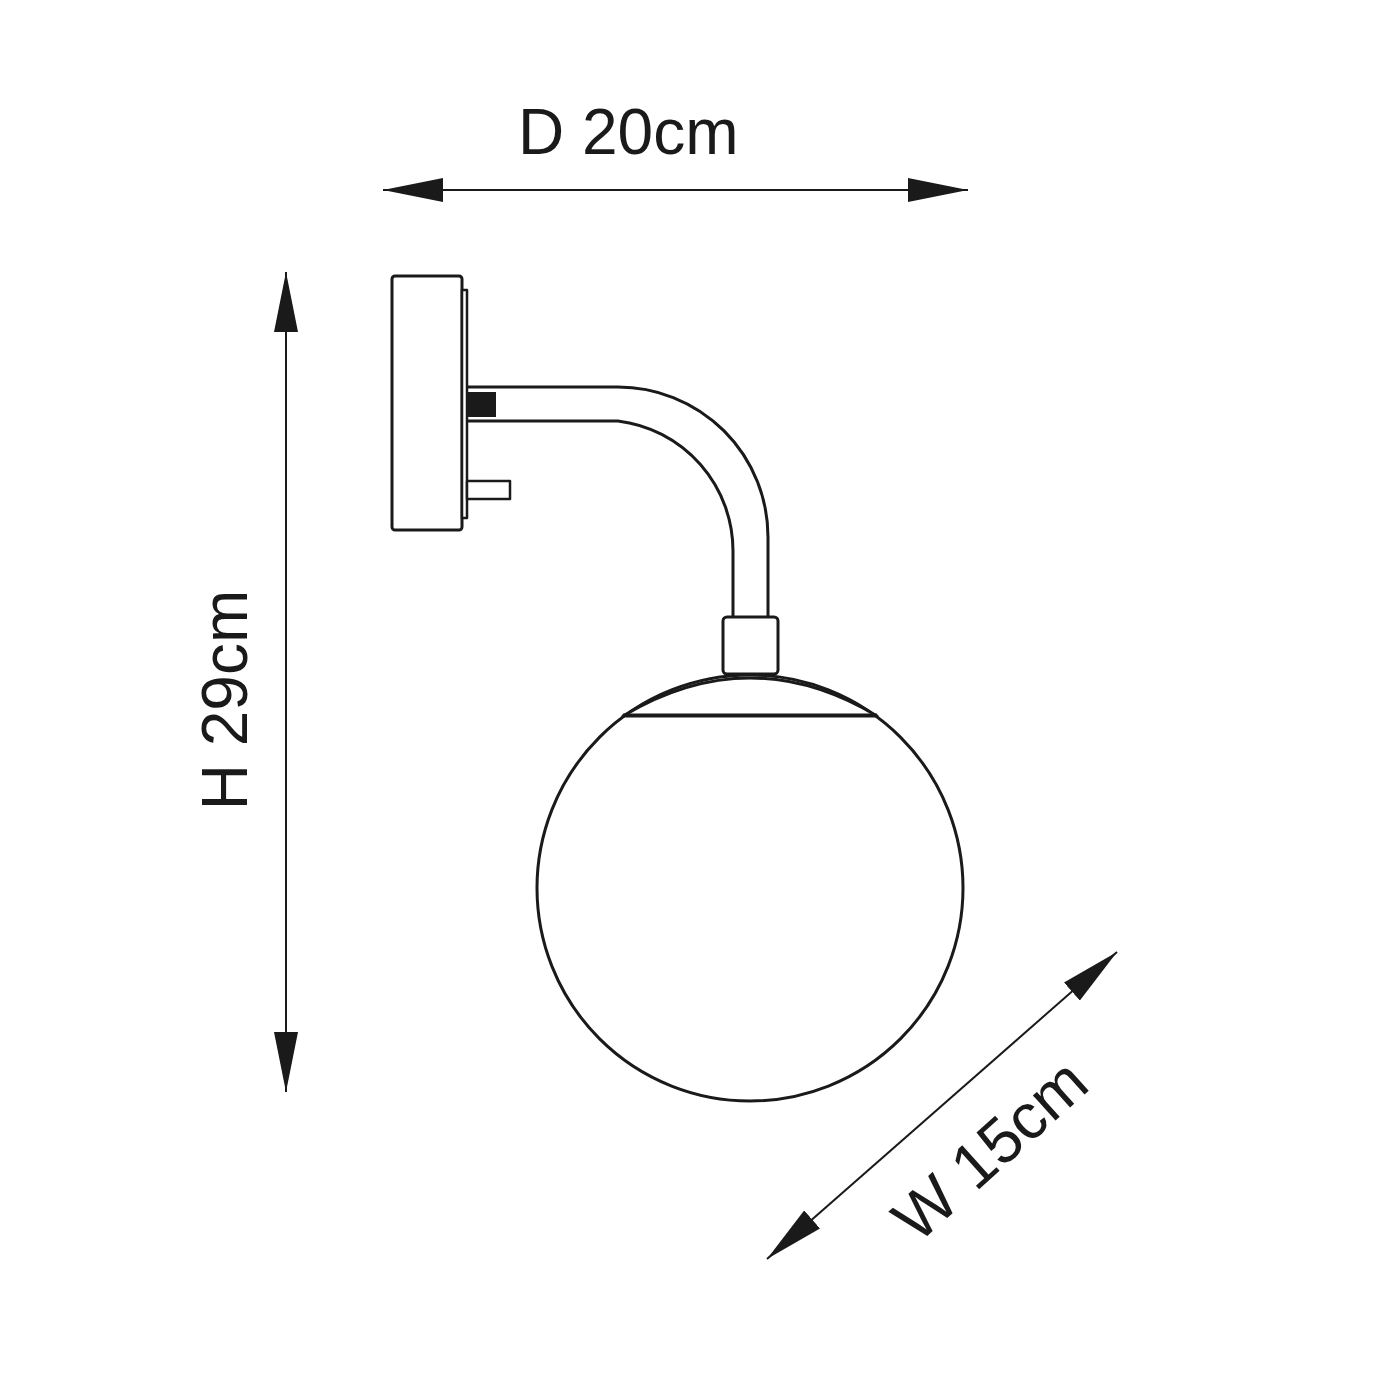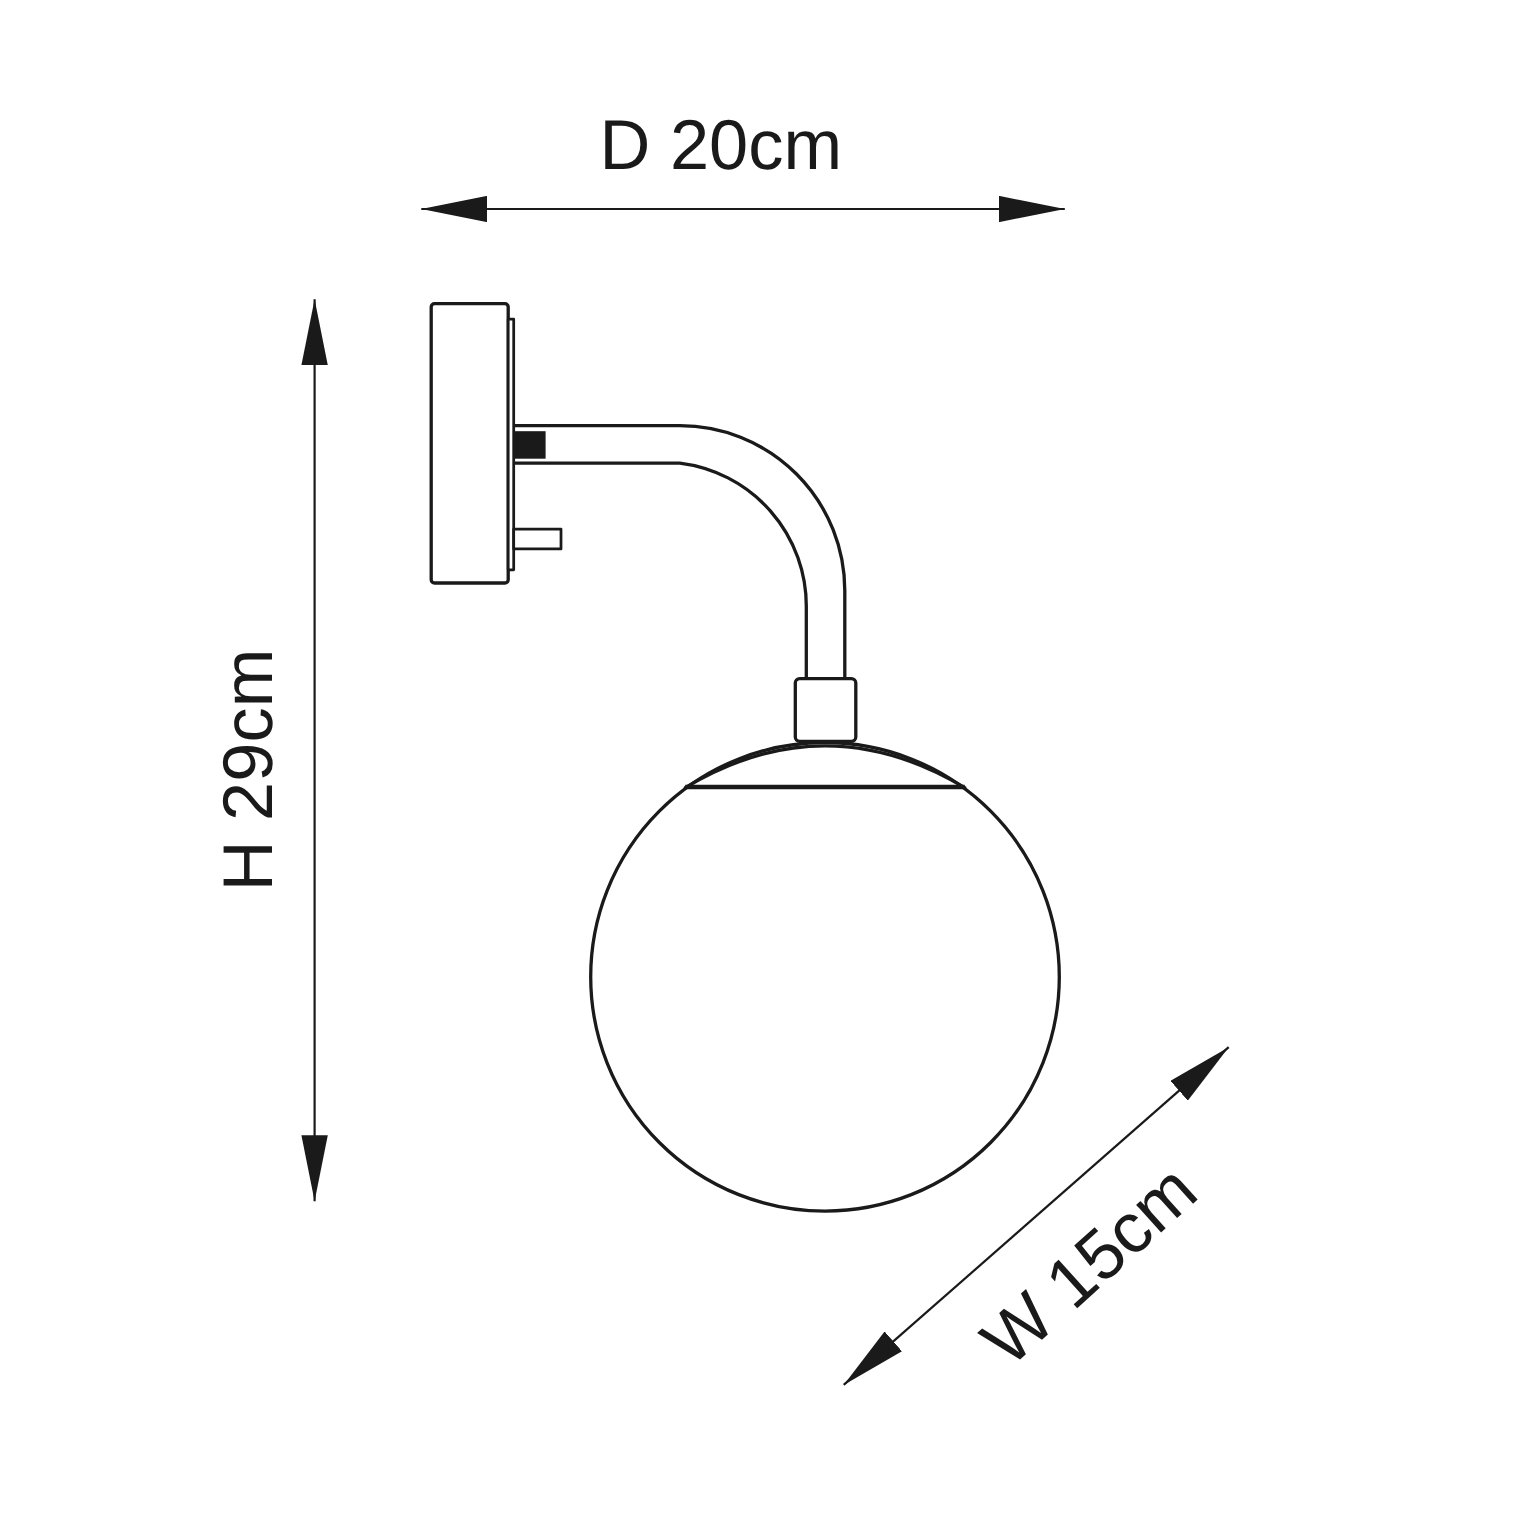--- a/index.html
+++ b/index.html
@@ -1,21 +1,21 @@
 <!DOCTYPE html>
 <html><head>
   <meta charset="utf-8">
   <style>
     html, body { margin: 0; padding: 0; background: #ffffff; }
     body { width: 1389px; height: 1389px; position: relative; overflow: hidden;
            font-family: "Liberation Sans", sans-serif; }
     #stage { position: absolute; left: 0; top: 0; width: 1389px; height: 1389px; }
     .dim-label { position: absolute; font-family: "Liberation Sans", sans-serif;
                  font-size: 64px; color: #1a1a1a; white-space: nowrap; line-height: 1; }
-    #label-depth { left: 545px; top: 100px; }
+    #label-depth { left: 518px; top: 100px; }
     #label-height { left: 225px; top: 700px; transform: translate(-50%, -50%) rotate(-90deg); }
     #label-width { left: 990px; top: 1150px; transform: translate(-50%, -50%) rotate(-42deg); }
   </style>
 </head>
 <body>
 
 <svg id="stage" viewBox="0 0 1389 1389" xmlns="http://www.w3.org/2000/svg">
   <defs>
     <marker id="arrowhead" viewBox="0 0 60 24" refX="60" refY="12" markerWidth="60" markerHeight="24" markerUnits="userSpaceOnUse" orient="auto">
       <path d="M0,0 L60,12 L0,24 Z" fill="#1a1a1a"></path>

